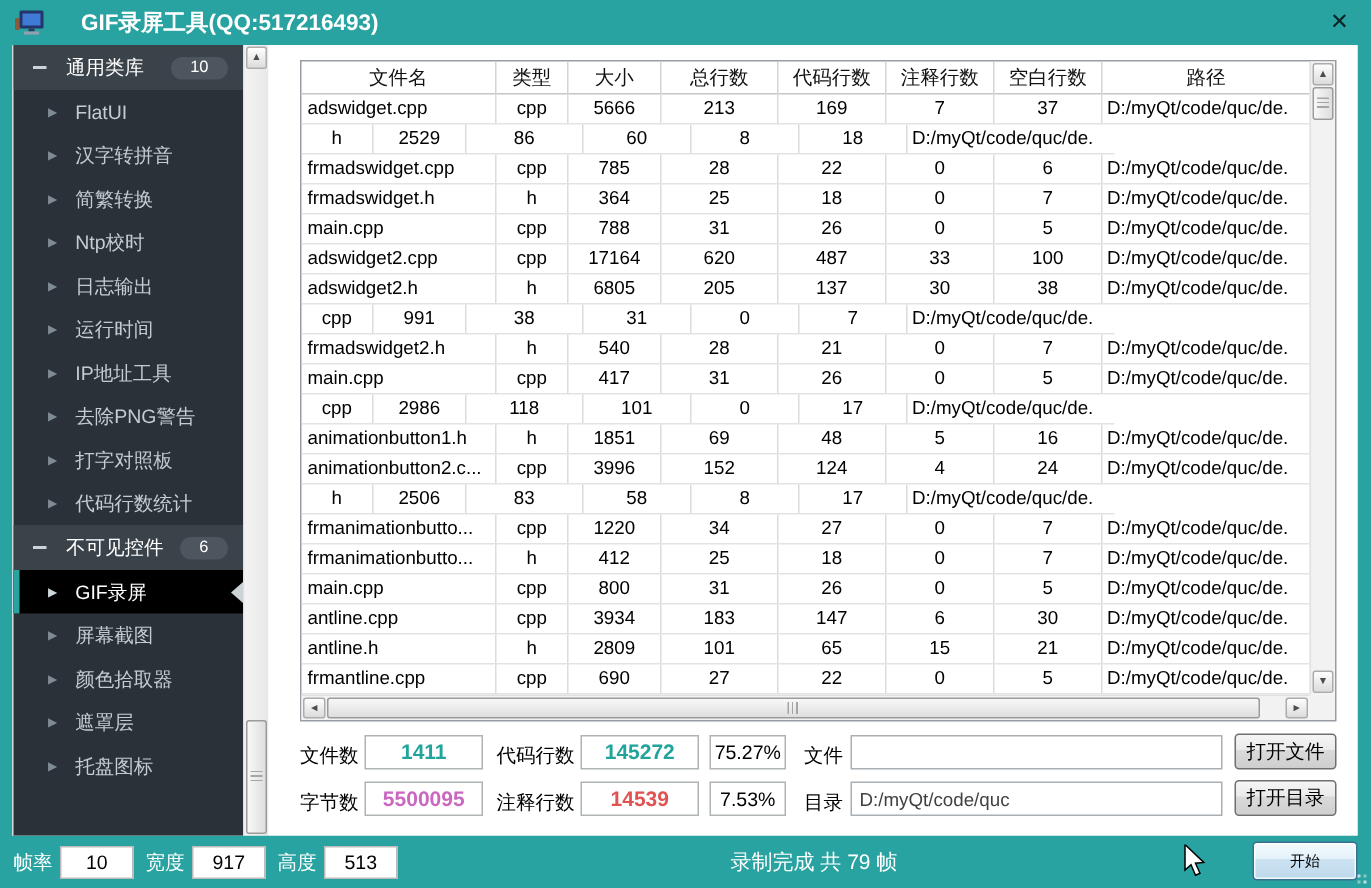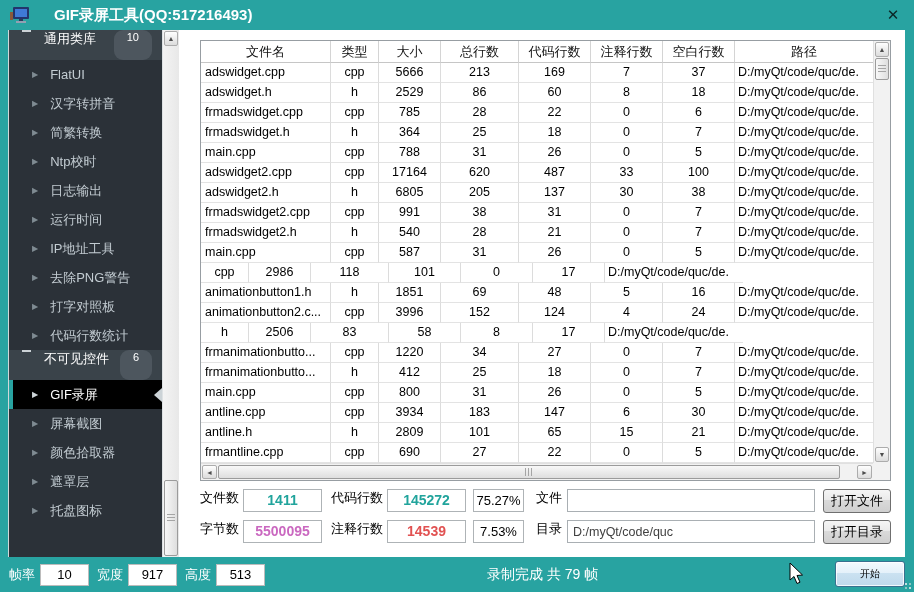--- a/index.html
+++ b/index.html
@@ -13,21 +13,21 @@
   .close-btn { position:absolute; right:11px; top:5px; width:20px; height:20px; color:#0b2424;
                font-size:15px; font-weight:bold; text-align:center; line-height:20px; cursor:pointer; }
 
   
   .body-area { position:absolute; top:30px; left:8px; right:9px; bottom:35px; background:#ffffff;
                display:flex; border-left:1px solid #cfd8da; }
 
   
   .sidebar { width:153px; flex:none; background:#2b3138; overflow:hidden; }
   .side-group { height:30px; background:#3a434a; color:#ffffff; font-size:13px;
-                display:flex; padding:0 10px 0 13px; cursor:pointer; }
+                display:flex; align-items:center; padding:0 10px 0 13px; cursor:pointer; }
   .minus { width:9px; height:2px; background:#ccd3d7; margin-right:13px; flex:none; }
   .glabel { flex:none; }
   .badge { margin-left:auto; background:#4d565e; color:#fff; font-size:11px; border-radius:9px;
            padding:2px 13px; line-height:1; }
   .side-item { height:29px; color:#c3ccd2; font-size:13px; display:flex; align-items:center;
                padding-left:23px; cursor:pointer; position:relative; }
   .iarrow { font-size:8px; color:#7f8b92; margin-right:12px; flex:none; }
   .side-item.selected { background:#000000; color:#ffffff; border-left:4px solid #28a3a1; padding-left:19px; }
   .side-item.selected .iarrow { color:#cfd6da; }
   .selmark { position:absolute; right:0; top:50%; transform:translateY(-50%); width:0; height:0;
@@ -71,21 +71,21 @@
   .vs-up { top:1px; left:1px; right:1px; height:15px; }
   .vs-thumb { top:17px; left:1px; right:1px; height:22px; }
   .vs-down { bottom:1px; left:1px; right:1px; height:15px; }
   .hscroll { position:relative; background:#f2f2f2; border-top:1px solid #e0e0e0; }
   .hs-left { left:1px; top:1px; bottom:1px; width:15px; }
   .hs-thumb { left:17px; top:1px; bottom:1px; width:622px; }
   .hs-right { right:1px; top:1px; bottom:1px; width:15px; }
   .corner { background:#f2f2f2; }
 
   
-  .stats-row { position:absolute; left:21px; display:flex; align-items:flex-start; font-size:13px; color:#000; }
+  .stats-row { position:absolute; left:21px; display:flex; align-items:flex-end; font-size:13px; color:#000; }
   .stats-row.r1 { top:459px; }
   .stats-row.r2 { top:490px; }
   .slabel { flex:none; }
   .vbox { width:79px; height:23px; border:1px solid #aeb3b6; background:#fff; text-align:center;
           line-height:21px; font-weight:bold; font-size:14px; margin-left:4px; flex:none; }
   .teal-v { color:#21a49c; } .mag-v { color:#ca68c0; } .red-v { color:#e15252; }
   .lbl2 { margin-left:9px; }
   .pbox { width:51px; height:23px; border:1px solid #aeb3b6; background:#fff; text-align:center;
           line-height:21px; font-size:13px; margin-left:7px; flex:none; }
   .lbl3 { margin-left:12px; }
@@ -226,21 +226,20 @@
               <div class="tc c0">adswidget.cpp</div>
               <div class="tc c1">cpp</div>
               <div class="tc c2">5666</div>
               <div class="tc c3">213</div>
               <div class="tc c4">169</div>
               <div class="tc c5">7</div>
               <div class="tc c6">37</div>
               <div class="tc c7">D:/myQt/code/quc/de.</div>
             </div>
             <div class="trow">
-              <div class="tc c0">adswidget.h</div>
               <div class="tc c1">h</div>
               <div class="tc c2">2529</div>
               <div class="tc c3">86</div>
               <div class="tc c4">60</div>
               <div class="tc c5">8</div>
               <div class="tc c6">18</div>
               <div class="tc c7">D:/myQt/code/quc/de.</div>
             </div>
             <div class="trow">
               <div class="tc c0">frmadswidget.cpp</div>
@@ -286,21 +285,20 @@
               <div class="tc c0">adswidget2.h</div>
               <div class="tc c1">h</div>
               <div class="tc c2">6805</div>
               <div class="tc c3">205</div>
               <div class="tc c4">137</div>
               <div class="tc c5">30</div>
               <div class="tc c6">38</div>
               <div class="tc c7">D:/myQt/code/quc/de.</div>
             </div>
             <div class="trow">
-              <div class="tc c0">frmadswidget2.cpp</div>
               <div class="tc c1">cpp</div>
               <div class="tc c2">991</div>
               <div class="tc c3">38</div>
               <div class="tc c4">31</div>
               <div class="tc c5">0</div>
               <div class="tc c6">7</div>
               <div class="tc c7">D:/myQt/code/quc/de.</div>
             </div>
             <div class="trow">
               <div class="tc c0">frmadswidget2.h</div>
@@ -308,21 +306,21 @@
               <div class="tc c2">540</div>
               <div class="tc c3">28</div>
               <div class="tc c4">21</div>
               <div class="tc c5">0</div>
               <div class="tc c6">7</div>
               <div class="tc c7">D:/myQt/code/quc/de.</div>
             </div>
             <div class="trow">
               <div class="tc c0">main.cpp</div>
               <div class="tc c1">cpp</div>
-              <div class="tc c2">587</div>
+              <div class="tc c2">417</div>
               <div class="tc c3">31</div>
               <div class="tc c4">26</div>
               <div class="tc c5">0</div>
               <div class="tc c6">5</div>
               <div class="tc c7">D:/myQt/code/quc/de.</div>
             </div>
             <div class="trow">
               <div class="tc c1">cpp</div>
               <div class="tc c2">2986</div>
               <div class="tc c3">118</div>

